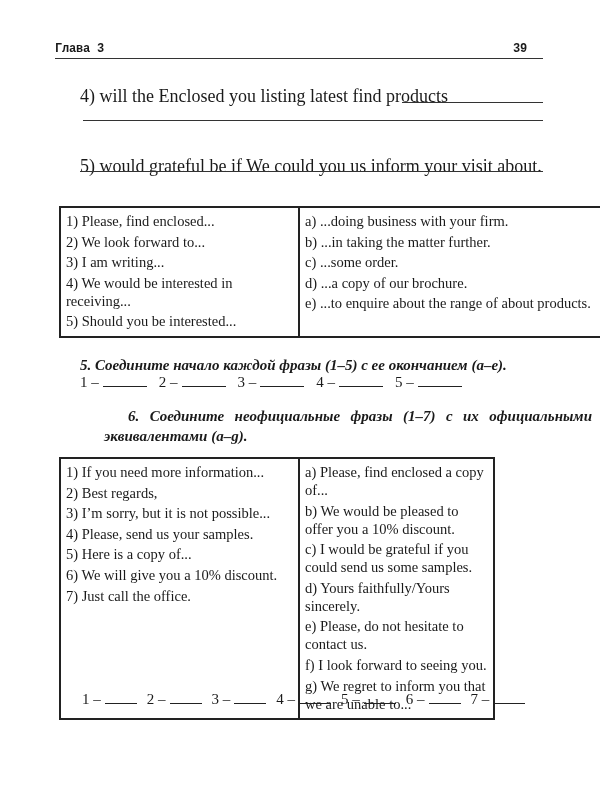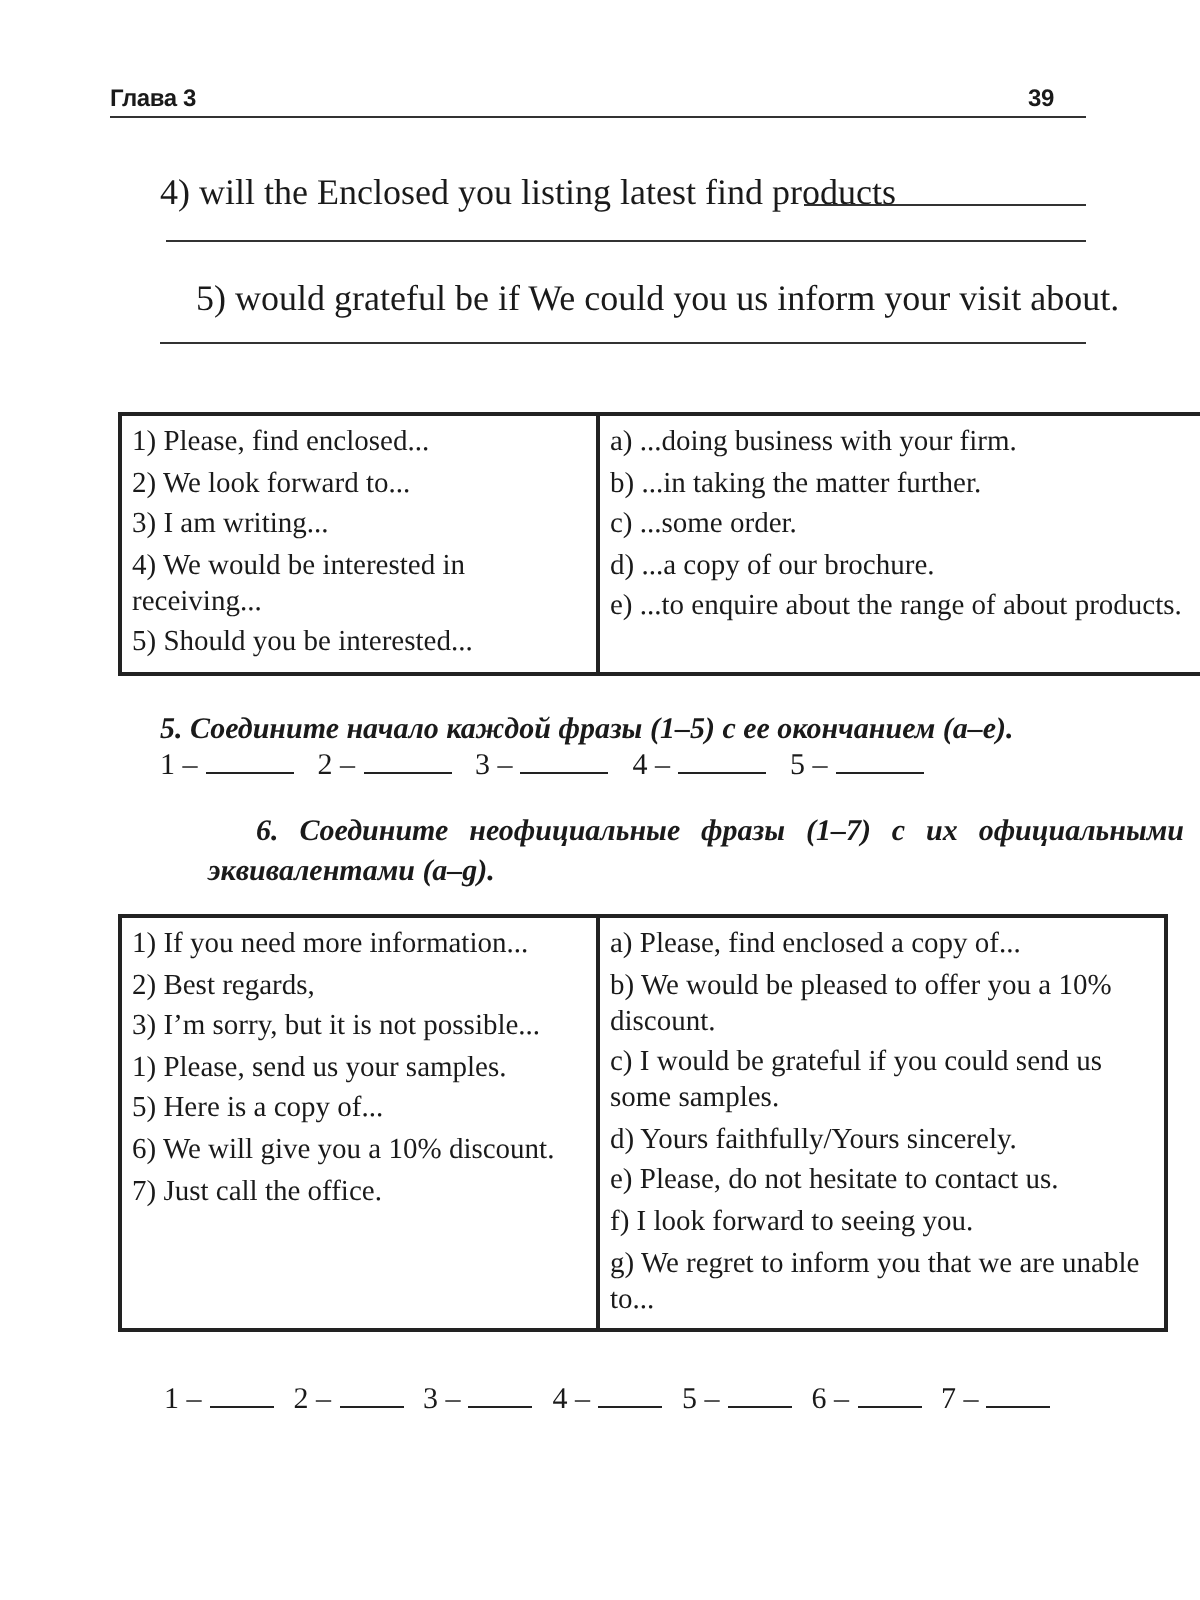--- a/index.html
+++ b/index.html
@@ -4,21 +4,21 @@
   <style>
     html, body { margin: 0; padding: 0; }
     body {
       width: 600px; height: 800px; background: #ffffff; position: relative;
       font-family: "Liberation Serif", "DejaVu Serif", serif; color: #1a1a1a;
       overflow: hidden;
     }
     .header {
       position: absolute; left: 55px; top: 42px; width: 488px; height: 16px;
       border-bottom: 1.3px solid #333;
-      font-family: Liberation Sans, sans-serif;
+      font-family: Liberation Mono, monospace;
       font-size: 12px; font-weight: bold; letter-spacing: -0.2px;
     }
     .header .chap { position: absolute; left: 0; top: 0; }
     .header .pnum { position: absolute; right: 16px; top: 0; }
 
     .line-text { position: absolute; font-size: 18px; white-space: nowrap; }
     .fill-line { position: absolute; border-bottom: 1px solid #333; height: 0; }
 
     table.match {
       position: absolute; border-collapse: collapse; border: 2px solid #222;
@@ -44,21 +44,21 @@
 
 <div class="header">
   <span class="chap">Глава 3</span>
   <span class="pnum">39</span>
 </div>
 
 <div class="line-text" style="left:80px; top:86px;">4) will the Enclosed you listing latest find products</div>
 <div class="fill-line" style="left:402px; top:102px; width:141px;"></div>
 <div class="fill-line" style="left:83px; top:120px; width:460px;"></div>
 
-<div class="line-text" style="left:80px; top:139px;margin-left:18px;">5) would grateful be if We could you us inform your visit about.</div>
+<div class="line-text" style="left:80px; top:156px;">5) would grateful be if We could you us inform your visit about.</div>
 <div class="fill-line" style="left:80px; top:171px; width:463px;"></div>
 
 <table class="match" style="left:59px; top:206px; width:558px;">
   <tbody>
       <tr>
     <td class="left" style="width:226px;">
       <div id="t1-left">
             <div class="cell-item">1) Please, find enclosed...</div>
             <div class="cell-item">2) We look forward to...</div>
             <div class="cell-item">3) I am writing...</div>
@@ -98,29 +98,29 @@
       <span class="blank" style="width: 44px;"></span>
     </span>
     <span class="ans" style="margin-right: 12px;">
       <span>5 –</span>
       <span class="blank" style="width: 44px;"></span>
     </span>
   </div>
 
 <div class="task" style="left:56px; top:406px; width:488px; text-indent:24px; text-align:justify;margin-left:48px;">6. Соедините неофициальные фразы (1–7) с их официальными эквивалентами (a–g).</div>
 
-<table class="match" style="left:59px; top:457px; width:525px;">
+<table class="match" style="left:59px; top:457px; width:436px;">
   <tbody>
       <tr>
     <td class="left" style="width:226px;">
       <div id="t2-left">
             <div class="cell-item">1) If you need more information...</div>
             <div class="cell-item">2) Best regards,</div>
             <div class="cell-item">3) I’m sorry, but it is not possible...</div>
-            <div class="cell-item">1) Please, send us your samples.</div>
+            <div class="cell-item">4) Please, send us your samples.</div>
             <div class="cell-item">5) Here is a copy of...</div>
             <div class="cell-item">6) We will give you a 10% discount.</div>
             <div class="cell-item">7) Just call the office.</div>
           </div>
     </td>
     <td>
       <div id="t2-right">
             <div class="cell-item">a) Please, find enclosed a copy of...</div>
             <div class="cell-item">b) We would be pleased to offer you a 10% discount.</div>
             <div class="cell-item">c) I would be grateful if you could send us some samples.</div>

